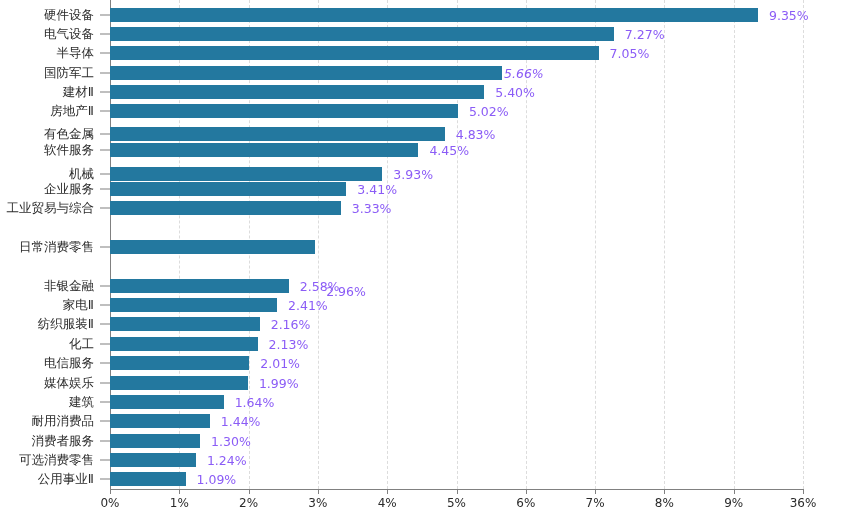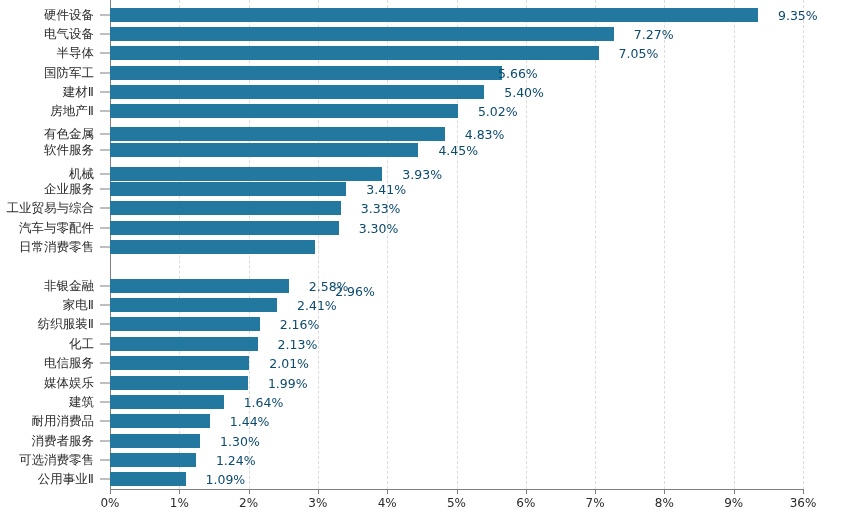--- a/index.html
+++ b/index.html
@@ -99,23 +99,23 @@
     top: 50%;
     transform: translateY(-50%);
     height: 14px;
     background: #23789f;
   }
   .val-label {
     position: absolute;
     top: 50%;
     transform: translateY(-50%);
     font-size: 12.5px;
-    color: #0c4a6e;
+    color: #8b5cf6;
     white-space: nowrap;
-    padding-left: 20px;
+    padding-left: 11px;
     text-align: center;
   }
 </style>
 </head>
 <body>
 
 <div id="chart-root">
 
   <div class="gridlines">
       <div class="gridline zero" style="left: 110px;"></div>
@@ -147,21 +147,21 @@
       <div class="row" style="top: 43.72px; height: 19.36px;">
         <div class="cat-label">半导体</div>
         <div class="tick-y"></div>
         <div class="bar" style="width: 488.565px; background: rgb(35, 120, 159);"></div>
         <div class="val-label" style="left: 598.565px;">7.05%</div>
       </div>
       <div class="row" style="top: 63.08px; height: 19.36px;">
         <div class="cat-label">国防军工</div>
         <div class="tick-y"></div>
         <div class="bar" style="width: 392.238px; background: rgb(35, 120, 159);"></div>
-        <div class="val-label" style="left: 478px;">5.66%</div>
+        <div class="val-label" style="left: 493px; font-style: italic;">5.66%</div>
       </div>
       <div class="row" style="top: 82.44px; height: 19.36px;">
         <div class="cat-label">建材Ⅱ</div>
         <div class="tick-y"></div>
         <div class="bar" style="width: 374.22px; background: rgb(35, 120, 159);"></div>
         <div class="val-label" style="left: 484.22px;">5.40%</div>
       </div>
       <div class="row" style="top: 101.8px; height: 19.36px;">
         <div class="cat-label">房地产Ⅱ</div>
         <div class="tick-y"></div>
@@ -190,26 +190,20 @@
         <div class="cat-label">企业服务</div>
         <div class="tick-y"></div>
         <div class="bar" style="width: 236.313px; background: rgb(35, 120, 159);"></div>
         <div class="val-label" style="left: 346.313px;">3.41%</div>
       </div>
       <div class="row" style="top: 198.6px; height: 19.36px;">
         <div class="cat-label">工业贸易与综合</div>
         <div class="tick-y"></div>
         <div class="bar" style="width: 230.769px; background: rgb(35, 120, 159);"></div>
         <div class="val-label" style="left: 340.769px;">3.33%</div>
-      </div>
-      <div class="row" style="top: 217.96px; height: 19.36px;">
-        <div class="cat-label">汽车与零配件</div>
-        <div class="tick-y"></div>
-        <div class="bar" style="width: 228.69px; background: rgb(35, 120, 159);"></div>
-        <div class="val-label" style="left: 338.69px;">3.30%</div>
       </div>
       <div class="row" style="top: 237.32px; height: 19.36px;">
         <div class="cat-label">日常消费零售</div>
         <div class="tick-y"></div>
         <div class="bar" style="width: 205.128px; background: rgb(35, 120, 159);"></div>
         <div class="val-label" style="left: 315.128px; margin-top: 44px;">2.96%</div>
       </div>
       <div class="row" style="top: 276.04px; height: 19.36px;">
         <div class="cat-label">非银金融</div>
         <div class="tick-y"></div>

